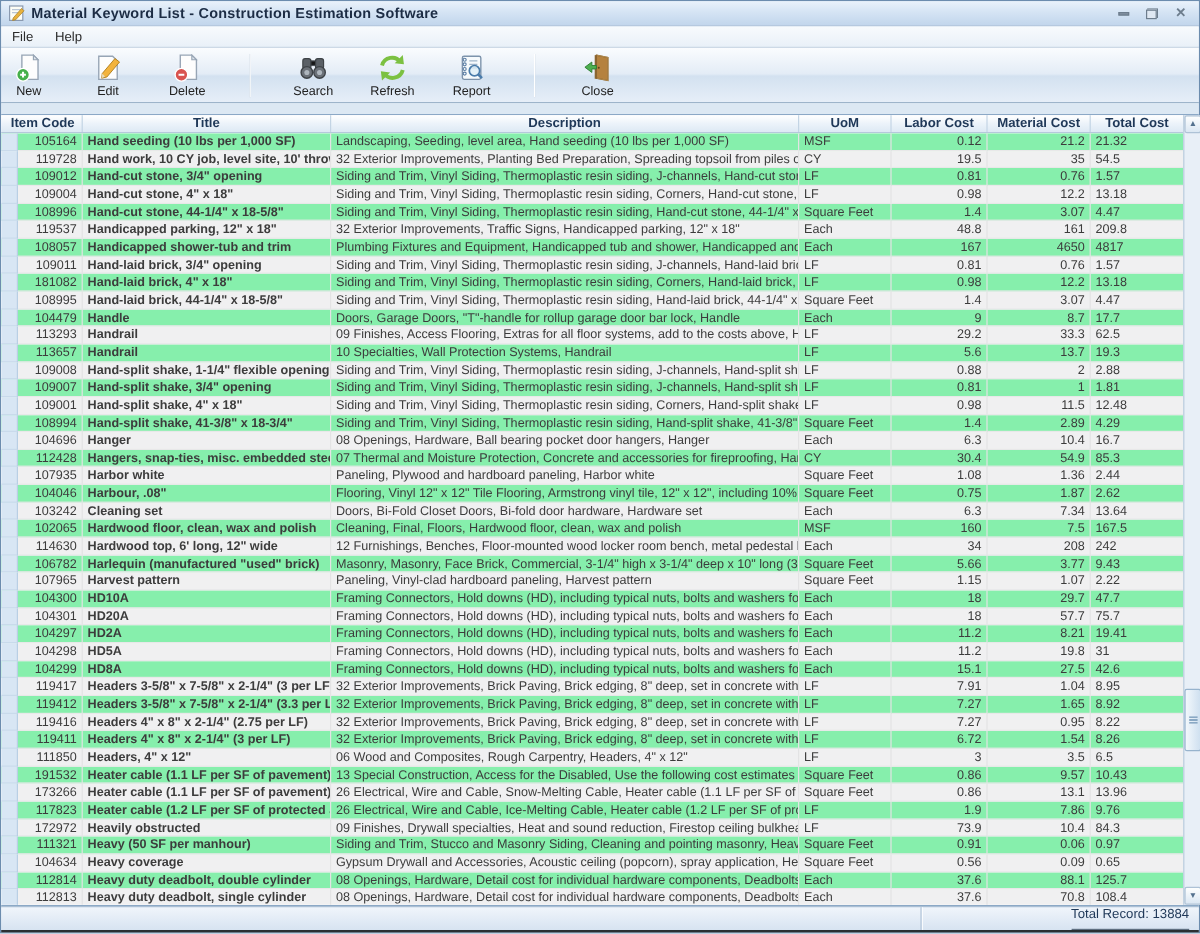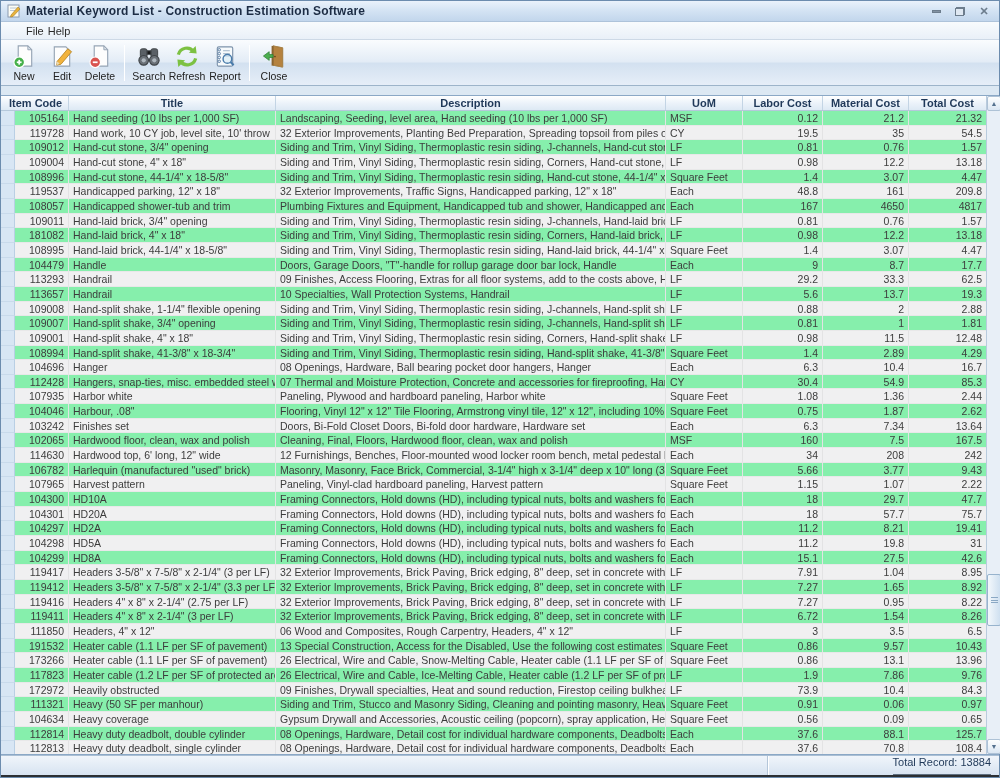--- a/index.html
+++ b/index.html
@@ -14,27 +14,27 @@
   .title-text { font-size:12px; color:#1c2c44; font-weight:bold; letter-spacing:.2px; }
   .win-controls { margin-left:auto; display:flex; gap:6px; align-items:center; }
   .win-btn { width:18px; height:14px; display:flex; align-items:center; justify-content:center; color:#6d7d8d; font-size:10px; line-height:1; cursor:default; }
   .glyph-min { width:9px; height:3px; background:#8392a2; border:1px solid #6d7d8d; }
   .glyph-restore { position:relative; width:10px; height:9px; }
   .glyph-restore:before { content:""; position:absolute; right:0; top:0; width:7px; height:6px; border:1px solid #6d7d8d; background:#e8eef5;}
   .glyph-restore:after { content:""; position:absolute; left:0; bottom:0; width:7px; height:6px; border:1px solid #6d7d8d; background:#dfe8f2;}
   .glyph-close { font-size:11px; font-weight:bold; color:#6d7d8d; }
 
   
-  .menubar { height:18px; flex:0 0 18px; display:flex; align-items:center; gap:4px; padding:0 25px;
+  .menubar { height:18px; flex:0 0 18px; display:flex; align-items:center; gap:18px; padding:0 9px;
     background:linear-gradient(#f8fbfd,#e9f0f8); border-bottom:1px solid #cdd9e6; }
   .menu-item { font-size:11px; color:#2a2a2a; cursor:default; }
 
   
   .toolbar { height:46px; flex:0 0 46px; display:flex; align-items:stretch; padding:2px 4px 1px 4px;
-    background:linear-gradient(#fafcfe,#e3ecf6 48%,#d3e1f0 52%,#e6eef8); border-bottom:1px solid #9db4ca; }
+    background:linear-gradient(#fafcfe,#e3ecf6 48%,#d3e1f0 52%,#e6eef8); border-bottom:1px solid #9db4ca;gap:28px; }
   .tb-btn { width:38px; display:flex; flex-direction:column; align-items:center; justify-content:flex-end; padding:2px 1px 2px 1px; border-radius:3px; cursor:default; }
   .tb-btn svg { width:26px; height:26px; }
   .tb-label { font-size:10.5px; color:#222; margin-top:1px; white-space:nowrap; }
   .tb-sep { width:1px; margin:3px 5px; background:#a8bcd0; border-right:1px solid #ffffff; }
 
   .gap-strip { height:9px; flex:0 0 9px; background:#dce8f3; }
 
   
   .grid-wrap { flex:0 0 660px; height:660px; display:flex; border-top:1px solid #8ba8c6; border-bottom:1px solid #8ba8c6; background:#fff; }
   .grid { width:985px; display:flex; flex-direction:column; }
@@ -46,26 +46,26 @@
   .h-title { width:207px; } .h-desc { width:390px; } .h-uom { width:77px; }
   .h-labor { width:80px; } .h-mat { width:86px; } .h-total { width:77px; border-right:none; }
 
   .grid-body { height:645px; overflow:hidden; background:#fff; }
   .row { display:flex; height:14.66px; background:#86efac; }
   .row.alt { background:#f0f0f1; }
   .cell { font-size:10.5px; color:#3c3c3c; line-height:14.66px; white-space:nowrap; overflow:hidden;
     border-right:1px solid #e3e3e4; border-bottom:1px solid #e8e8e9; padding:0 4px; }
   .c-sel { width:14px; background:#d8e6f4; border-right:1px solid #b9cfe4; border-bottom:1px solid #c9daeb; padding:0; }
   .c-code { width:54px; text-align:right; }
-  .c-title { width:207px; }
+  .c-title { width:207px;font-weight:bold; }
   .c-desc { width:390px; }
   .c-uom { width:77px; }
   .c-labor { width:80px; text-align:right; }
   .c-mat { width:86px; text-align:right; }
-  .c-total { width:77px; text-align:right; border-right:none; }
+  .c-total { width:77px; border-right:none; }
 
   
   .vscroll { width:15px; flex:0 0 15px; background:#e8eff7; border-left:1px solid #b9cbdd; position:relative; }
   .vs-btn { position:absolute; left:0; width:14px; height:15px; display:flex; align-items:center; justify-content:center;
     font-size:7px; color:#54718e; background:linear-gradient(#fdfefe,#dbe7f3); border:1px solid #aec2d6; border-radius:2px; }
   .vs-up { top:0; } .vs-down { bottom:0; }
   .vs-thumb { position:absolute; left:0; top:478px; width:14px; height:52px;
     background:linear-gradient(90deg,#f3f8fc,#cfe0f0); border:1px solid #97b3cd; border-radius:2px; }
   .vs-grip { position:absolute; left:3px; top:50%; margin-top:-3px; width:7px; height:6px;
     background:repeating-linear-gradient(#8aa8c4 0 1px, transparent 1px 2.5px); }
@@ -422,21 +422,21 @@
     <div class="cell c-title">Harbour, .08"</div>
     <div class="cell c-desc">Flooring, Vinyl 12" x 12" Tile Flooring, Armstrong vinyl tile, 12" x 12", including 10% waste an</div>
     <div class="cell c-uom">Square Feet</div>
     <div class="cell c-labor">0.75</div>
     <div class="cell c-mat">1.87</div>
     <div class="cell c-total">2.62</div>
   </div>
           <div class="row alt">
     <div class="cell c-sel"></div>
     <div class="cell c-code">103242</div>
-    <div class="cell c-title">Finishes set</div>
+    <div class="cell c-title">Cleaning set</div>
     <div class="cell c-desc">Doors, Bi-Fold Closet Doors, Bi-fold door hardware, Hardware set</div>
     <div class="cell c-uom">Each</div>
     <div class="cell c-labor">6.3</div>
     <div class="cell c-mat">7.34</div>
     <div class="cell c-total">13.64</div>
   </div>
           <div class="row">
     <div class="cell c-sel"></div>
     <div class="cell c-code">102065</div>
     <div class="cell c-title">Hardwood floor, clean, wax and polish</div>

